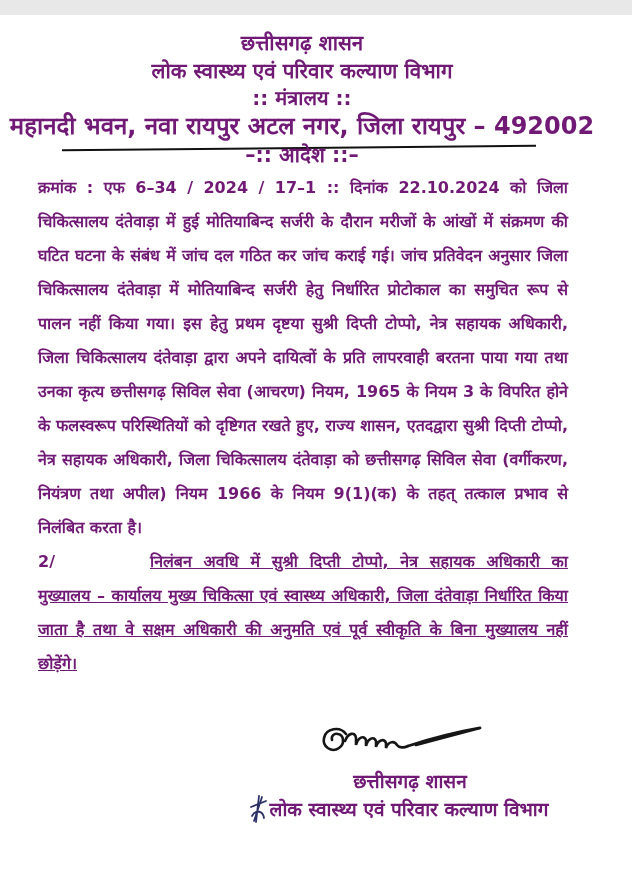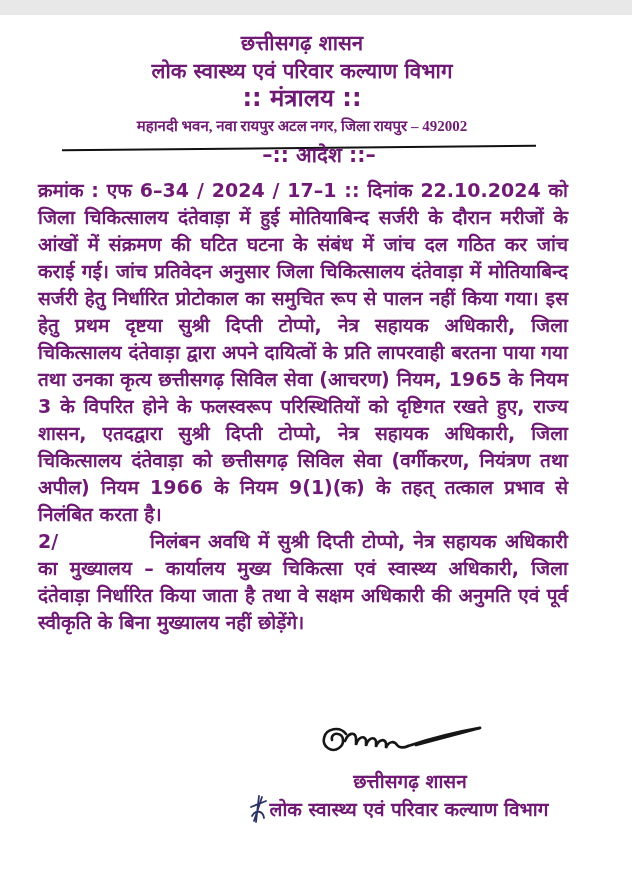--- a/index.html
+++ b/index.html
@@ -11,46 +11,46 @@
     color:#701a75;
     font-weight:700;
     overflow:hidden;
     margin:15px auto;
   }
   .header{
     position:absolute;top:14px;left:0;width:604px;
     text-align:center;
   }
   .h-line{font-size:20.5px;line-height:28px;white-space:nowrap;}
-  .h-line.ministry{font-size:24px;line-height:27px;}
-  .h-line.address{font-size:15px;line-height:29px;font-family:Liberation Serif, serif;}
+  .h-line.ministry{font-size:20px;line-height:27px;}
+  .h-line.address{font-size:24px;line-height:29px;}
   .underline-stroke{
     position:absolute;top:132px;left:62px;width:474px;height:0;
     border-bottom:2.2px solid #111;
     transform:rotate(-0.55deg);
   }
   .order-title{
     position:absolute;top:127px;left:0;width:604px;
-    text-align:center;font-size:20.5px;line-height:26px;padding-left:17px;
+    text-align:center;font-size:20.5px;line-height:26px;
   }
   .place-date{
     position:absolute;top:151px;left:38px;width:527px;
     text-align:right;font-size:19.5px;line-height:25px;
     padding-right:6px;box-sizing:border-box;white-space:nowrap;
   }
   .body-text{
-    position:absolute;top:162px;left:38px;width:530px;
-    font-size:19px;line-height:27px;
+    position:absolute;top:156px;left:38px;width:530px;
+    font-size:16px;line-height:34px;
     text-align:justify;
   }
   .para{margin:0;padding:0;}
   .para-num{
     display:inline-block;width:112px;vertical-align:top;
   }
-  .para2-wrap{display:block;}
+  .para2-wrap{display:block;text-decoration:underline;}
   .signoff{
     position:absolute;top:702px;left:242px;width:336px;
     text-align:center;font-size:19px;line-height:25px;
   }
   .signoff .so-line{white-space:nowrap;}
   .sig-wrap{height:52px;position:relative;margin:2px 0 -2px 0;}
   .sig-svg{position:absolute;left:70px;top:0;}
   .last-line{position:relative;white-space:nowrap;margin-left:-24px;}
   .pen-mark{
     display:inline-block;vertical-align:-8px;margin-right:2px;

